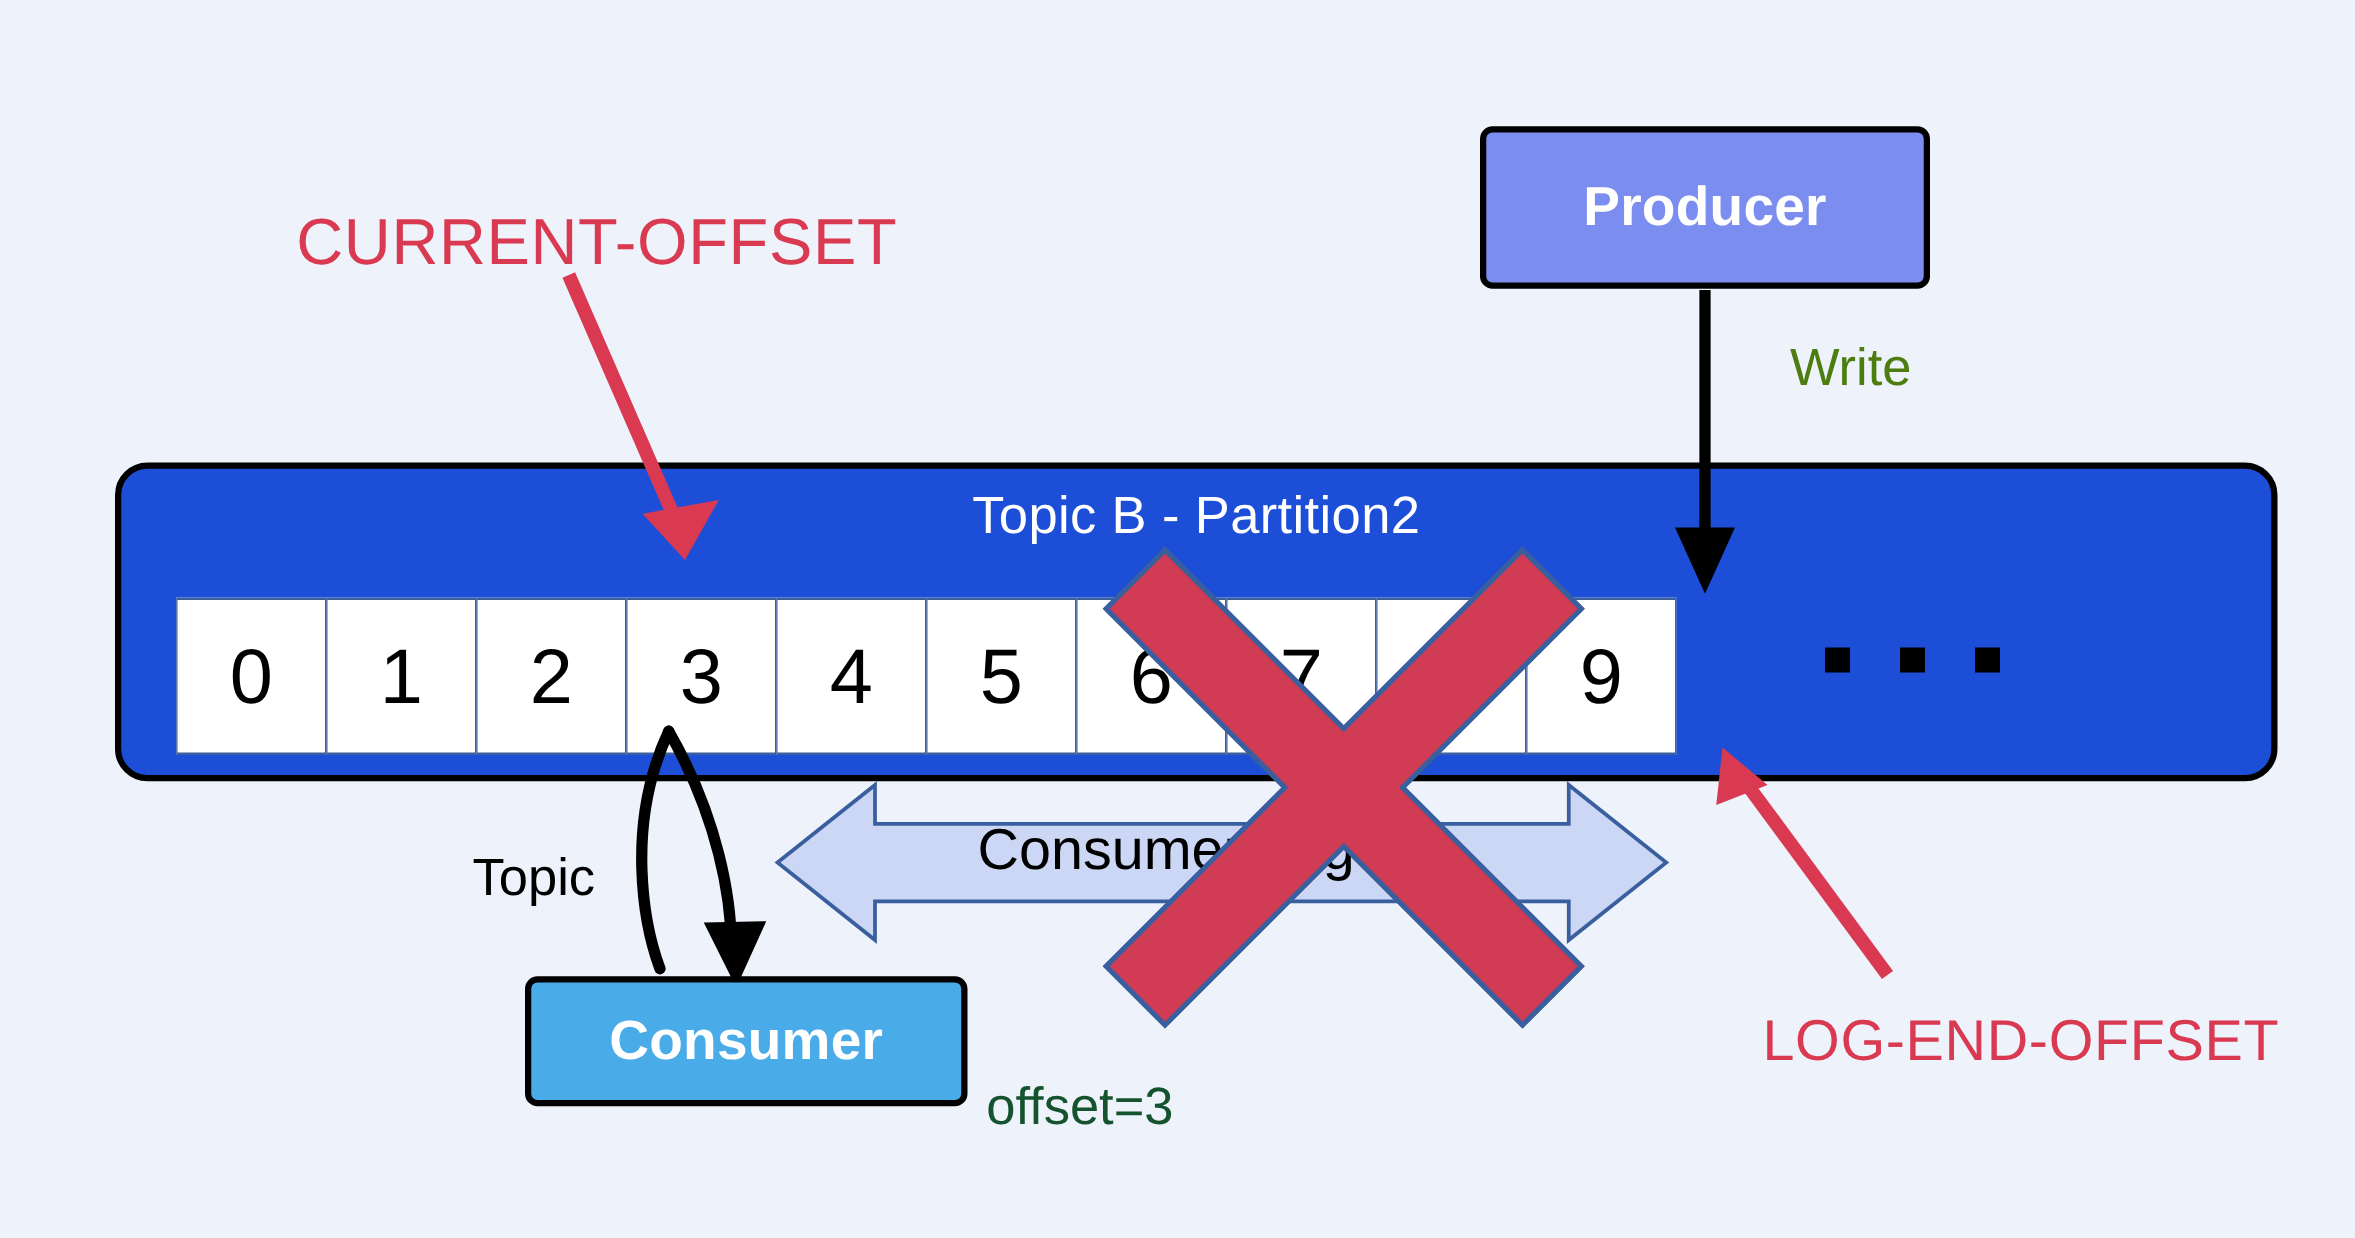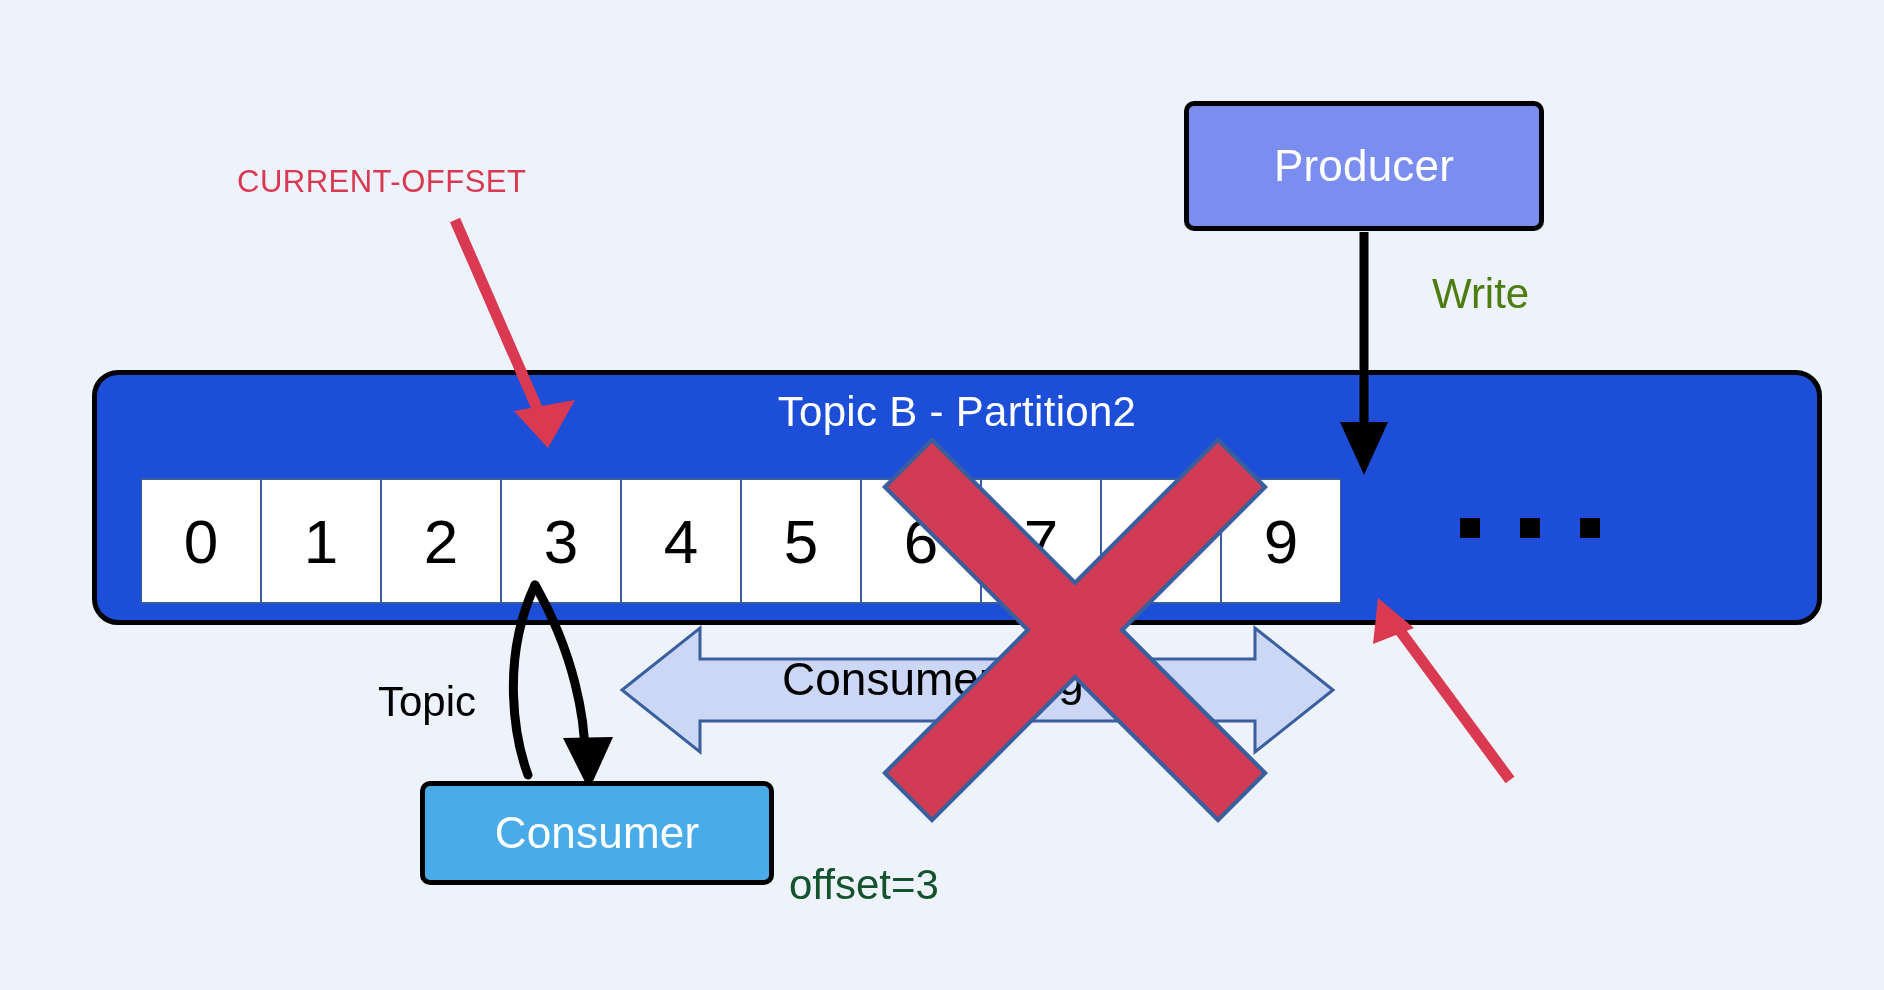--- a/index.html
+++ b/index.html
@@ -15,20 +15,21 @@
   
   .node-box{
     position:absolute;
     box-sizing:border-box;
     border:5px solid #000000;
     border-radius:10px;
     display:flex;align-items:center;justify-content:center;
     color:#ffffff;
     font-size:44px;
     letter-spacing:.2px;
+    font-weight:bold;
   }
   #producer-box{
     left:1184px;top:101px;width:360px;height:130px;
     background:#7b8ef0;
   }
   #consumer-box{
     left:420px;top:781px;width:354px;height:104px;
     background:#49abe8;
   }
 
@@ -77,21 +78,21 @@
     position:absolute;
     left:1363px;top:143px;
     display:flex;gap:40px;align-items:center;
   }
   .dot{width:20px;height:20px;background:#000000;}
 
   
   .label{position:absolute;white-space:nowrap;}
   #label-current-offset{
     left:237px;top:164px;
-    color:#d93a52;font-size:31px;letter-spacing:.5px;
+    color:#d93a52;font-size:52px;letter-spacing:.5px;
   }
   #label-log-end-offset{
     left:1410px;top:805px;
     color:#d93a52;font-size:46px;letter-spacing:.5px;
   }
   #label-write{
     left:1432px;top:270px;
     color:#4d7c0f;font-size:42px;
   }
   #label-read{
@@ -199,20 +200,21 @@
   <svg width="1884" height="990" style="pointer-events:none;">
     <polygon points="932,440 1075,583 1218,440 1265,487 1122,630 1265,773 1218,820 1075,677 932,820 885,773 1028,630 885,487" fill="#d13b53" stroke="#3a5f9e" stroke-width="4"></polygon>
   </svg>
 
   <div class="node-box" id="consumer-box">
     <span>Consumer</span>
   </div>
 
   <div class="label" id="label-current-offset">CURRENT-OFFSET</div>
 
+  <div class="label" id="label-log-end-offset">LOG-END-OFFSET</div>
 
   <div class="label" id="label-write">Write</div>
 
   <div class="label" id="label-read">Topic</div>
 
   <div class="label" id="label-offset-value">offset=3</div>
 
 </div>
 
 </body></html>

